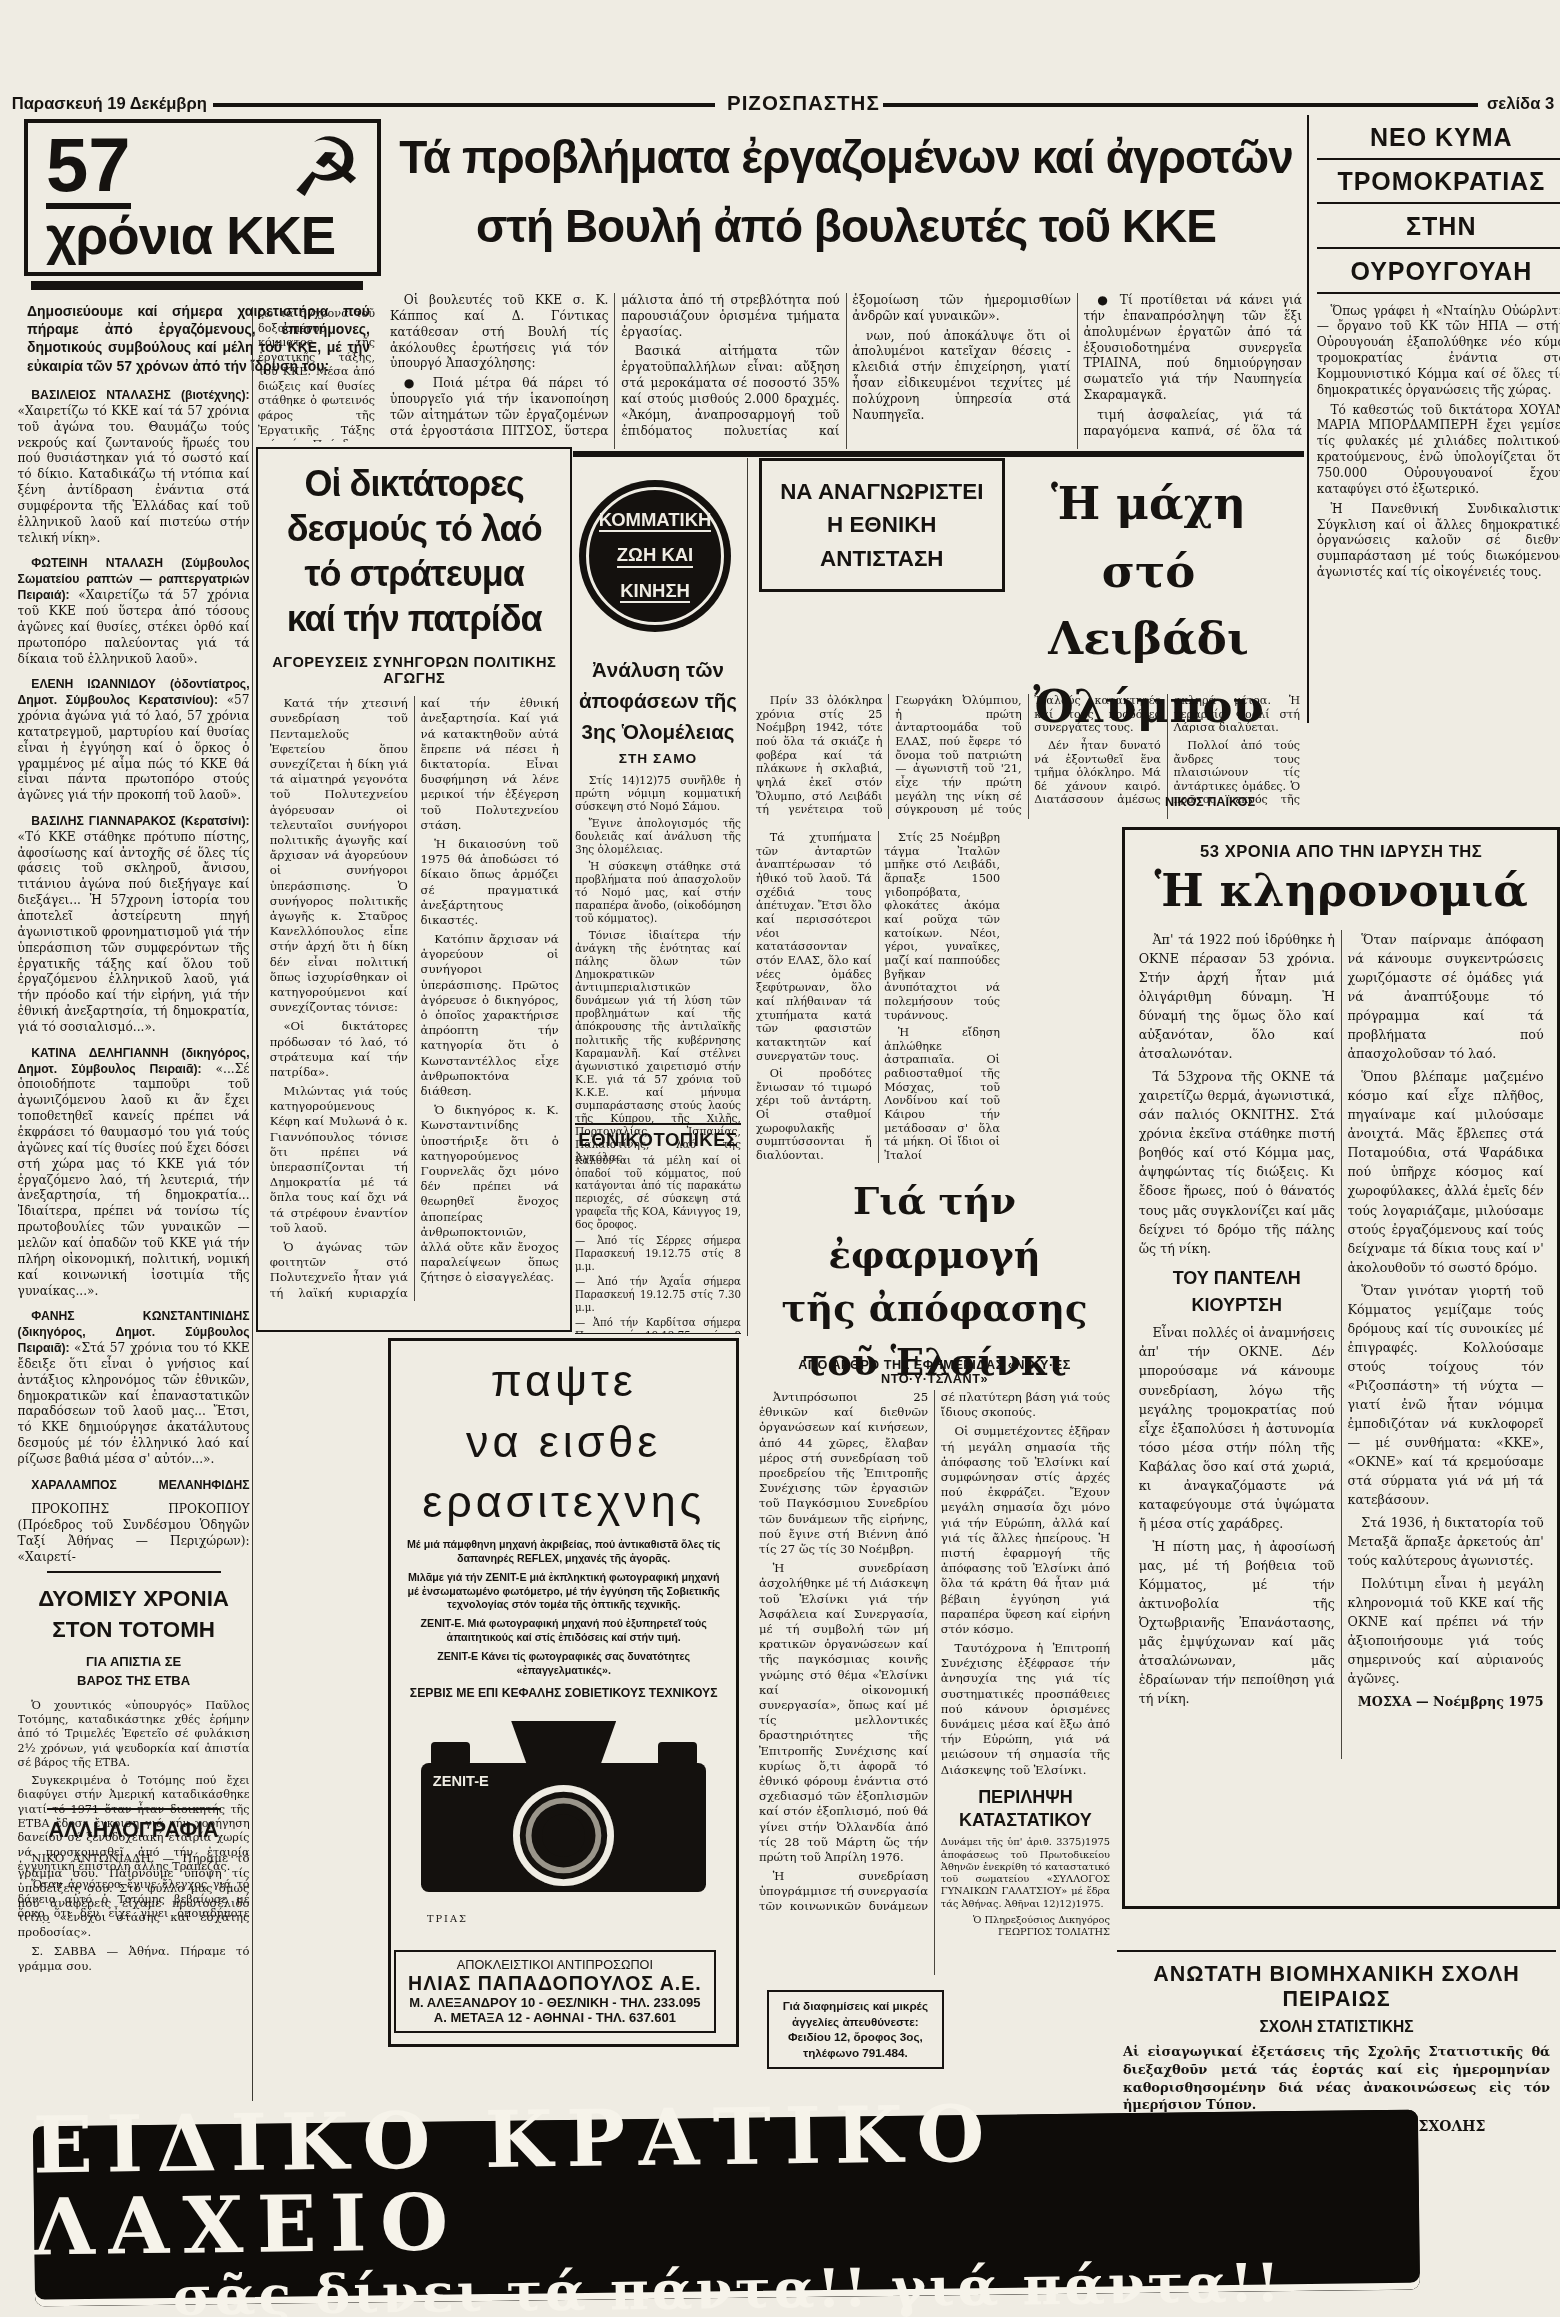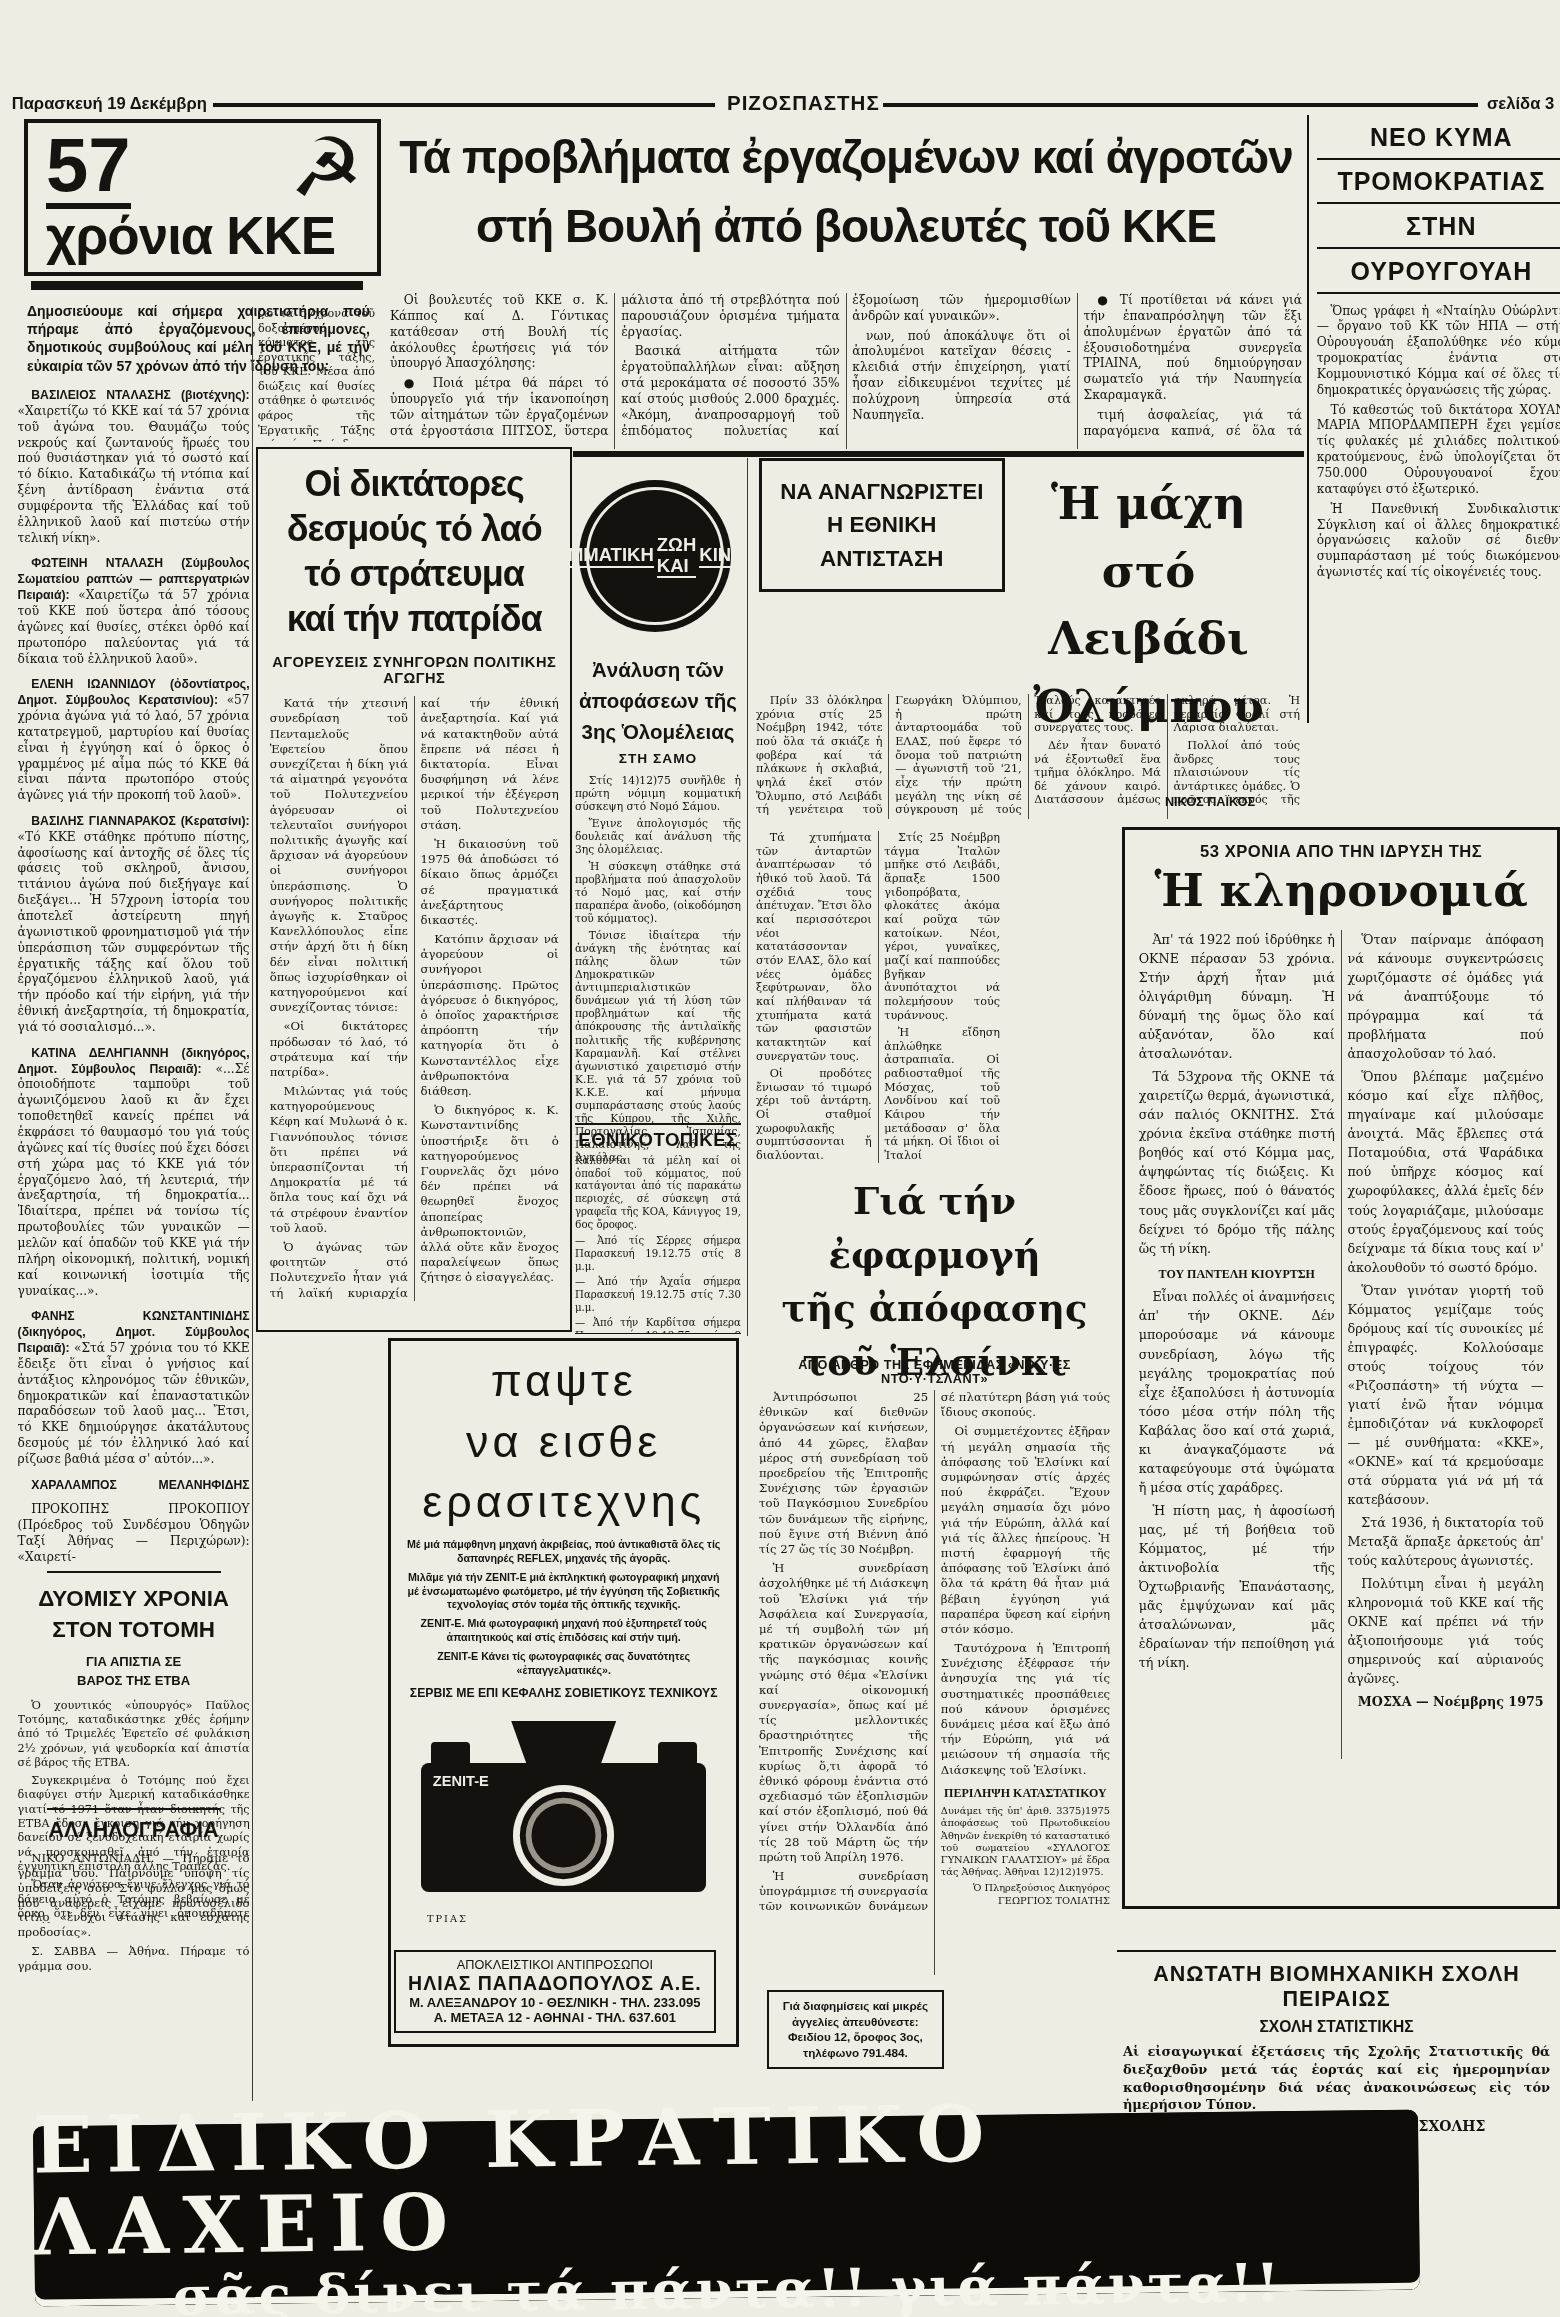--- a/index.html
+++ b/index.html
@@ -21,32 +21,32 @@
   .kke-intro{font-size:14px;font-weight:bold;text-align:justify;line-height:1.3;}
   
   .main-hl{font-weight:900;font-size:46px;line-height:1.5;letter-spacing:-1px;text-align:center;}
   
   .colbody{font-size:12.2px;line-height:1.3;text-align:justify;overflow:hidden;column-gap:12.7px;column-rule:1px solid #4a463e;}
   .cols2{column-count:2;} .cols4{column-count:4;}
   .bp{margin:0 0 3.9px 0;text-indent:13.7px;}
   .bp.noind{text-indent:0;}
   .tiny{font-size:9.8px;line-height:1.25;}
   .right{text-align:right;}
-  .crosshead{font-family:Liberation Serif, serif;font-weight:bold;font-size:12px;text-align:center;margin:7.8px 0 3.9px;}
+  .crosshead{font-family:Liberation Sans, sans-serif;font-weight:bold;font-size:18px;text-align:center;margin:7.8px 0 3.9px;}
   
   .testimonial{margin:0 0 9.8px 0;text-indent:13.7px;font-size:12.2px;line-height:1.3;text-align:justify;}
   .t-name{font-family:"Liberation Sans","DejaVu Sans",sans-serif;font-weight:bold;}
   .t-name::after{content:" ";}
   
   .dict-hl{font-weight:900;font-size:36px;line-height:1.25;text-align:center;letter-spacing:-1px;}
   .kicker{font-weight:bold;font-size:14.6px;text-align:center;letter-spacing:0.5px;}
   
   .badge{border-radius:50%;background:#14110e;position:relative;}
   .badge .ring{position:absolute;inset:6.8px;border:3.9px solid #efece3;border-radius:50%;}
-  .badge .btxt{position:absolute;inset:0;display:flex;flex-direction:row;align-items:center;justify-content:center;gap:3px;}
+  .badge .btxt{position:absolute;inset:0;display:flex;flex-direction:column;align-items:center;justify-content:center;gap:12px;}
   .badge .btxt span{color:#efece3;font-weight:900;font-size:18.5px;border-bottom:2px solid #efece3;line-height:1.15;}
   .samo-hl{font-weight:900;font-size:20.5px;line-height:1.5;text-align:center;}
   .samo-sub{font-weight:900;font-size:13.7px;text-align:center;letter-spacing:1px;margin-top:3.9px;}
   
   .ethn-h{font-weight:900;font-size:18.5px;text-align:center;letter-spacing:0.5px;padding:3.9px 0;border-top:2.9px solid #161310;}
   .meeting{margin:0 0 2.9px 0;font-size:10.2px;line-height:1.25;text-align:justify;}
   
   .res-box{border:3.9px solid #161310;padding:13.7px 7.8px;}
   .res-box div{font-weight:900;font-size:22.4px;text-align:center;line-height:1.5;}
   

